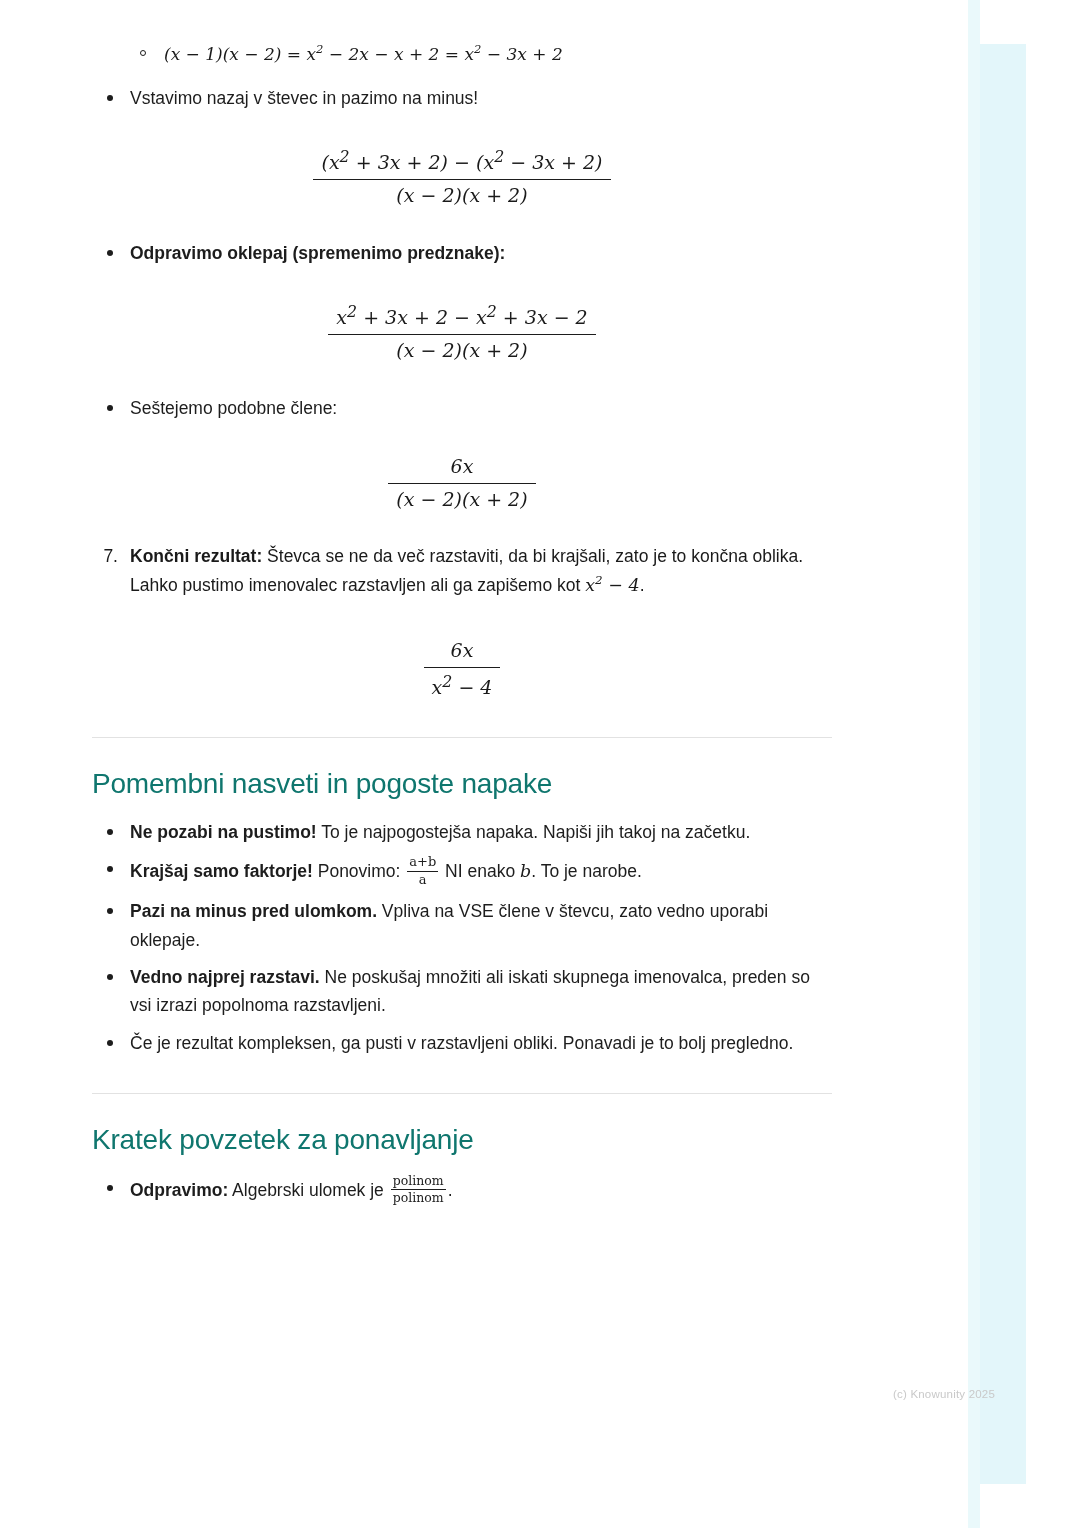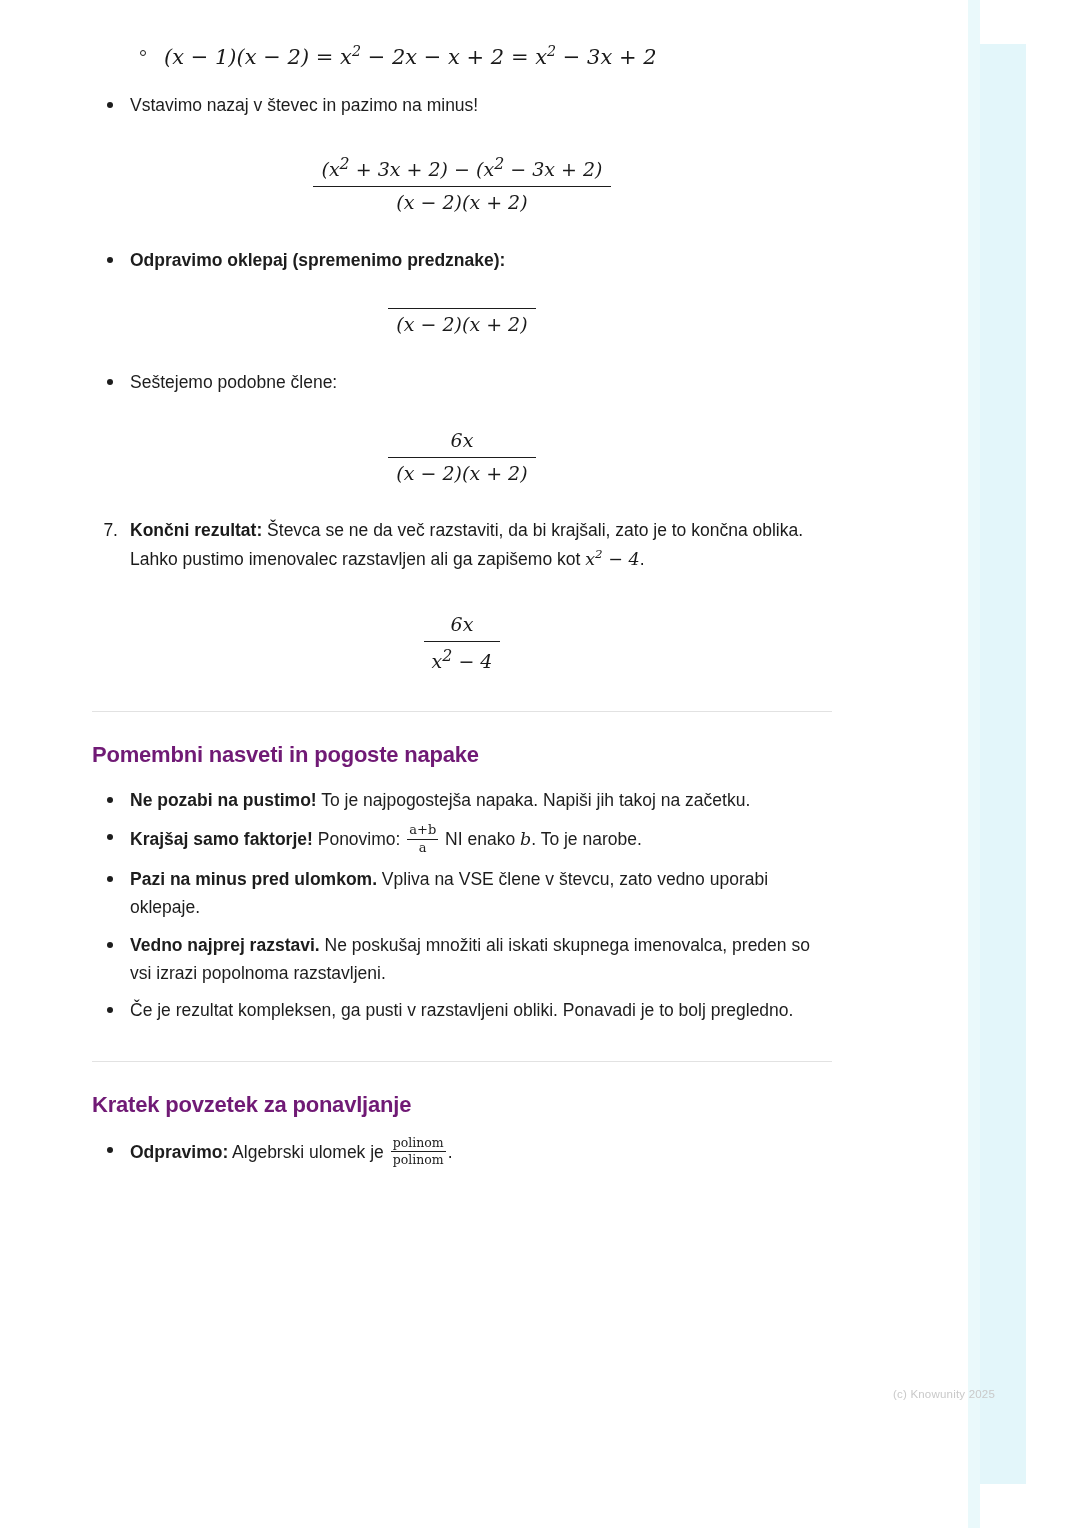--- a/index.html
+++ b/index.html
@@ -78,21 +78,21 @@
     width: 6px;
     height: 6px;
     border-radius: 50%;
     background: #1d1d1d;
   }
 
   .sub-item {
     position: relative;
     padding-left: 72px;
     margin: 0 0 10px 0;
-    font-size: 21px;
+    font-size: 17px;
     line-height: 1.6;
   }
   .sub-item::before {
     content: "";
     position: absolute;
     left: 48px;
     top: 10px;
     width: 6px;
     height: 6px;
     border-radius: 50%;
@@ -171,23 +171,23 @@
 
   
   .divider {
     border: 0;
     border-top: 1px solid #e2e2e2;
     margin: 36px 0 30px 0;
     width: 740px;
   }
 
   h2.section-title {
-    font-size: 22px;
-    font-weight: bold;
-    color: #701a75;
+    font-size: 28px;
+    font-weight: normal;
+    color: #0f766e;
     margin: 0 0 18px 0;
     letter-spacing: -0.2px;
   }
 
   .tips li { margin-bottom: 9px; }
 
   .footer-credit {
     position: absolute;
     left: 893px;
     top: 1388px;
@@ -217,20 +217,21 @@
         <span class="denom">(x − 2)(x + 2)</span>
       </span>
     </div>
 
     <div class="bullet-item" style="margin-top:30px;font-weight:bold;">
       <span>Odpravimo oklepaj (spremenimo predznake):</span>
     </div>
 
     <div class="math-block" style="margin-top:34px;">
       <span class="frac">
+        <span class="numer">x<sup>2</sup> + 3x + 2 − x<sup>2</sup> + 3x − 2</span>
         <span class="denom">(x − 2)(x + 2)</span>
       </span>
     </div>
 
     <div class="bullet-item" style="margin-top:30px;">
       <span>Seštejemo podobne člene:</span>
     </div>
 
     <div class="math-block" style="margin-top:32px;">
       <span class="frac">

